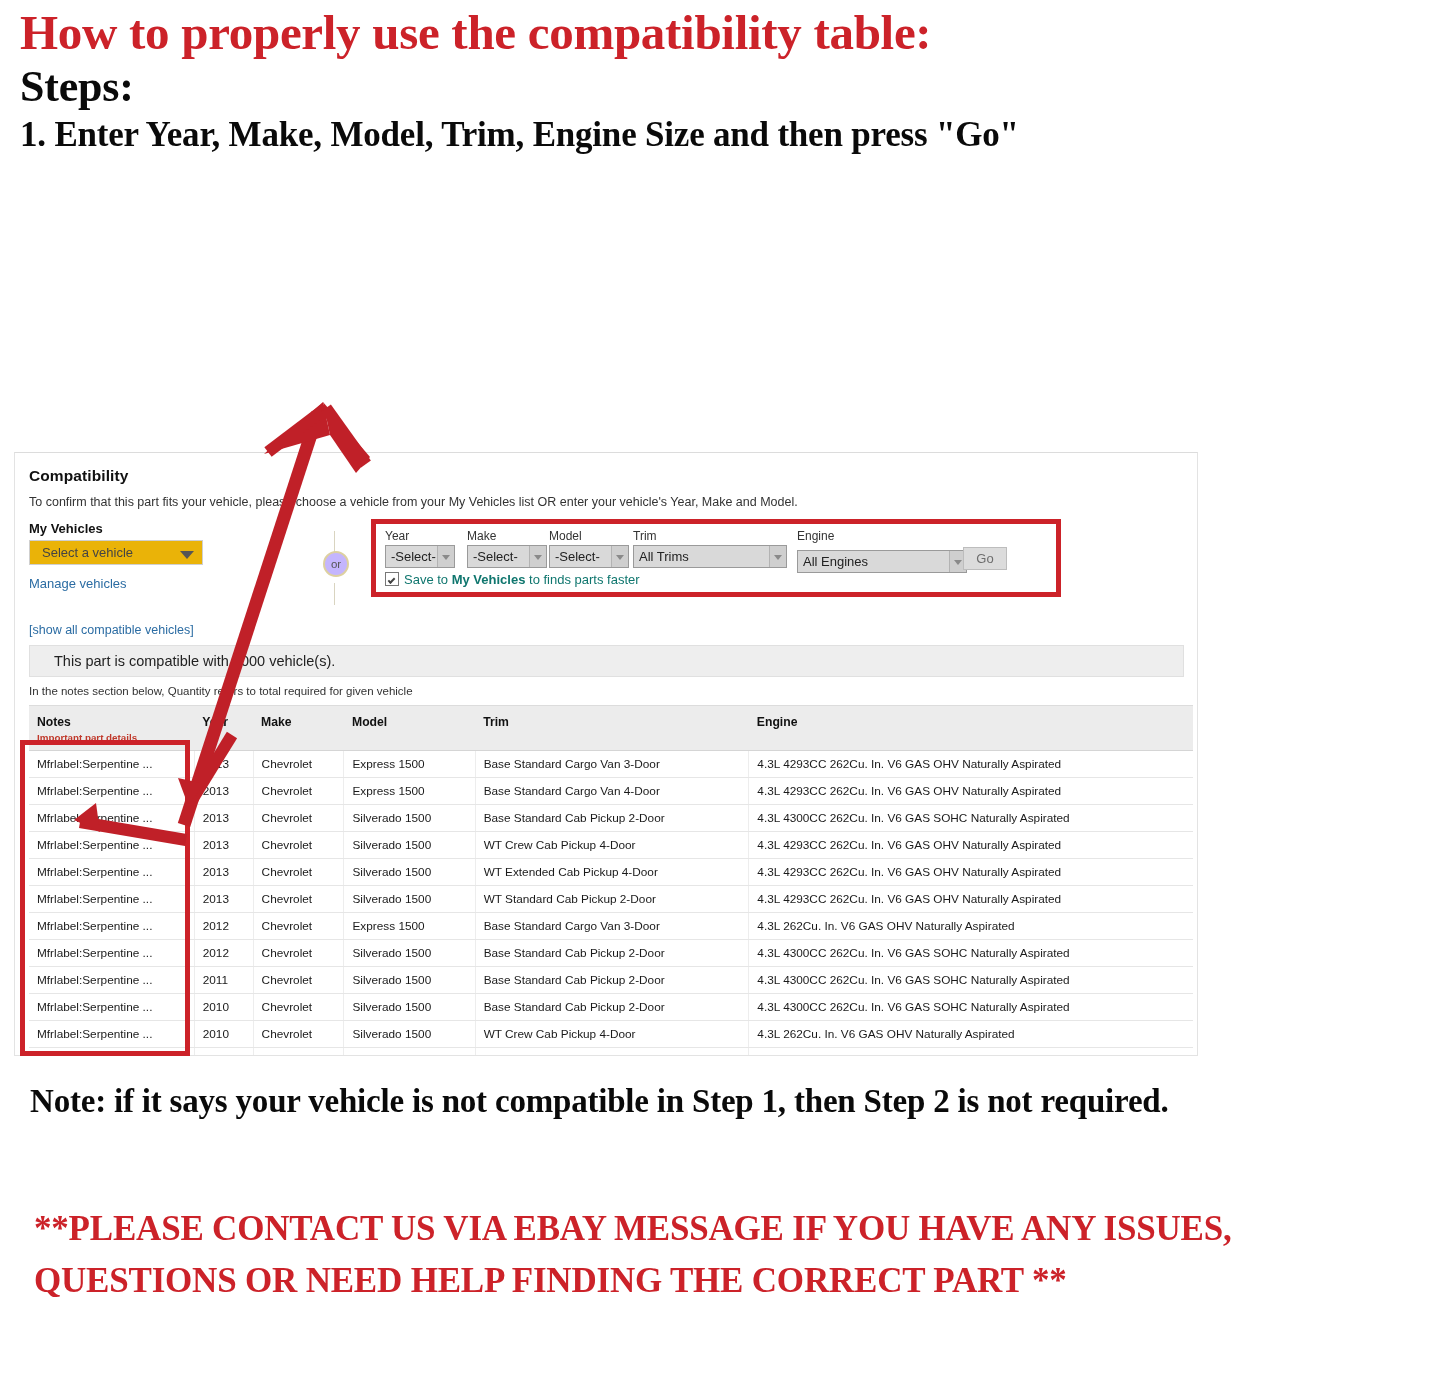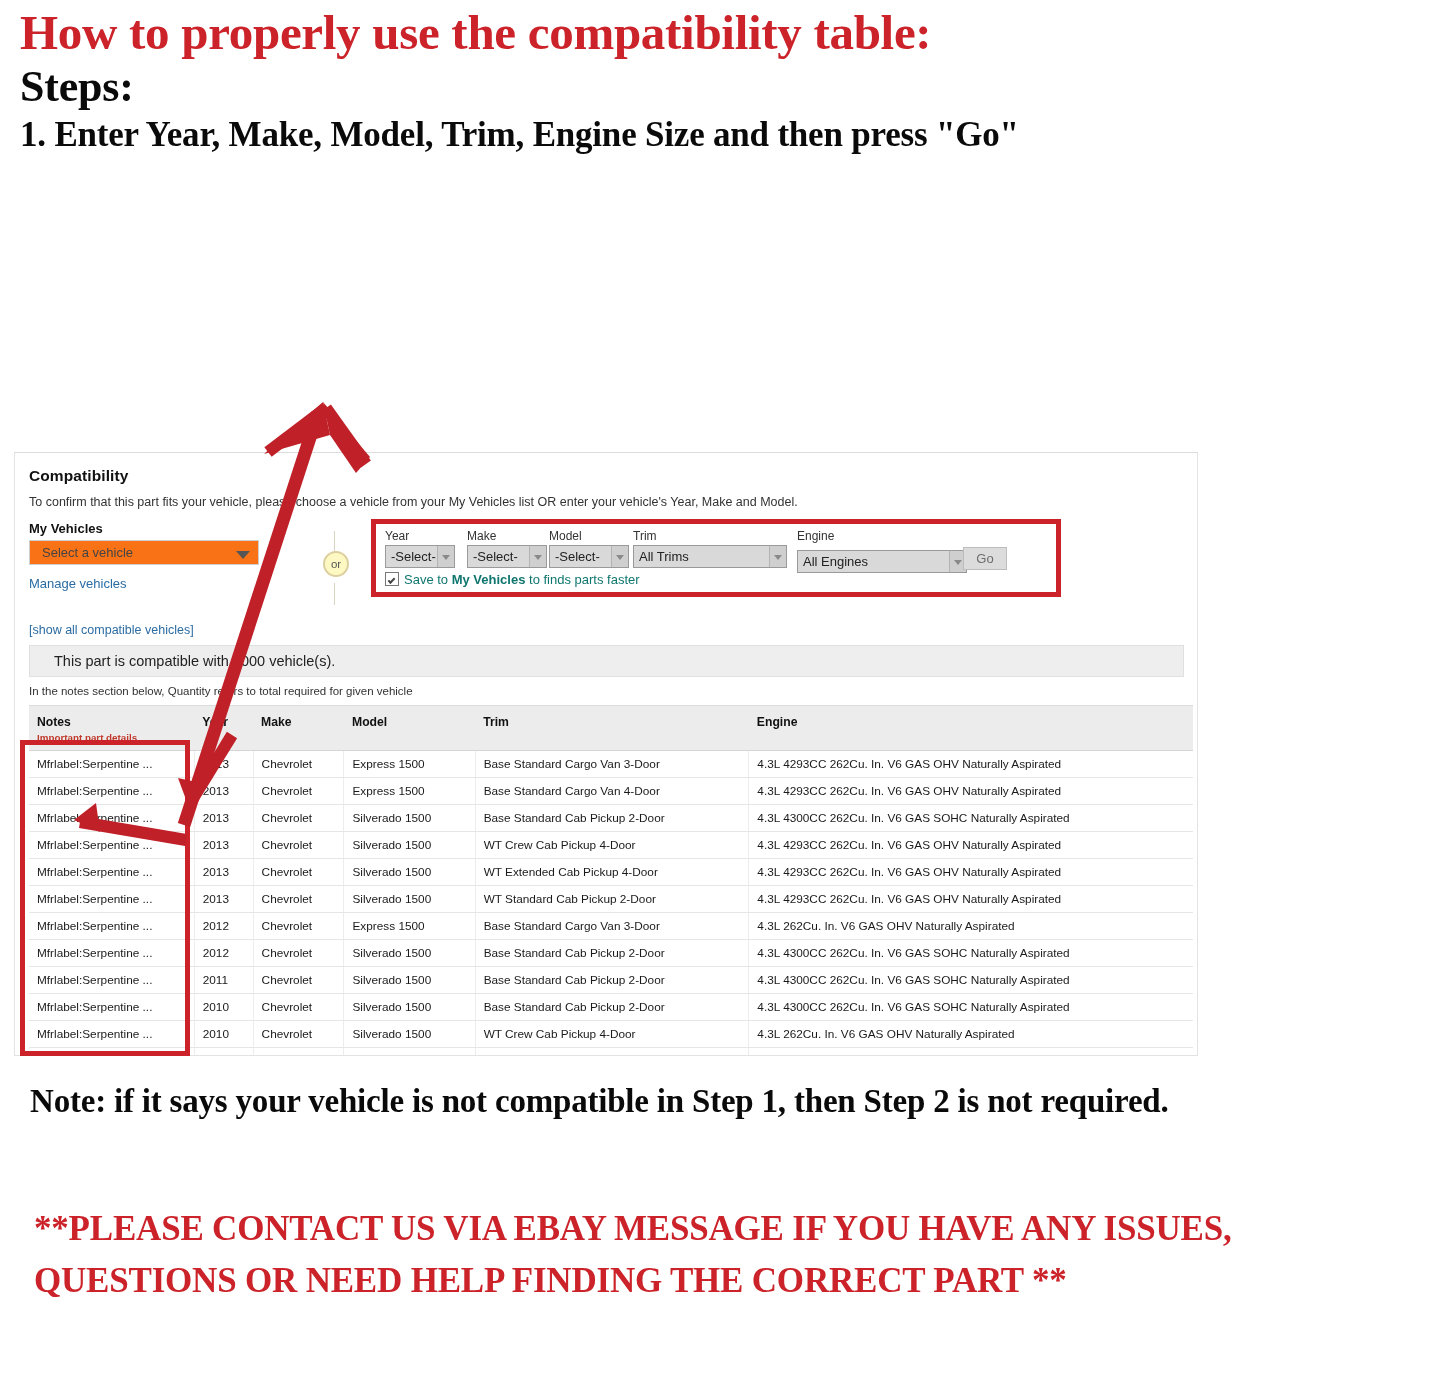--- a/index.html
+++ b/index.html
@@ -52,22 +52,22 @@
     font-size:15.5px;font-weight:bold;color:#111;
     margin:14px 0 0 14px;letter-spacing:0.1px;
   }
   .w-sub{
     font-size:12.5px;color:#333;margin:10px 0 0 14px;
   }
 
   .row-area{position:relative;height:128px;margin-top:12px;}
   .myveh-label{position:absolute;left:14px;top:0;font-size:13px;font-weight:bold;color:#111;}
   .veh-select{
-    position:absolute;left:14px;top:19px;width:230px;height:25px;
-    border:1px solid #cfcfcf;background:#f97316;box-sizing:border-box;
+    position:absolute;left:14px;top:19px;width:174px;height:25px;
+    border:1px solid #cfcfcf;background:#eab308;box-sizing:border-box;
     font-size:13px;color:#444;
   }
   .veh-select .txt{position:absolute;left:12px;top:4px;}
   .veh-select .caret{
     position:absolute;right:8px;top:10px;width:0;height:0;
     border-left:7px solid transparent;border-right:7px solid transparent;
     border-top:8px solid #555;
   }
   .manage-link{
     position:absolute;left:14px;top:55px;font-size:13px;color:#2b6ca3;
@@ -76,21 +76,21 @@
     position:absolute;left:14px;top:102px;font-size:12.5px;color:#2b6ca3;
   }
 
   
   .or-wrap{position:absolute;left:300px;top:10px;width:40px;height:74px;}
   .or-line{position:absolute;left:19px;width:1px;background:#d9d4c0;}
   .or-line.top{top:0;height:22px;}
   .or-line.bot{top:52px;height:22px;}
   .or-circ{
     position:absolute;left:8px;top:20px;width:22px;height:22px;border-radius:50%;
-    border:2px solid #ddd0a0;background:#fef9c3;
+    border:2px solid #ddd0a0;background:#c4b5fd;
     font-size:11.5px;color:#555;font-weight:normal;text-align:center;line-height:22px;
   }
 
   
   .redbox-picker{
     position:absolute;left:356px;top:-2px;width:690px;height:78px;
     border:5px solid #CC2229;box-sizing:border-box;
   }
 
   .picker{position:absolute;left:370px;top:8px;}

